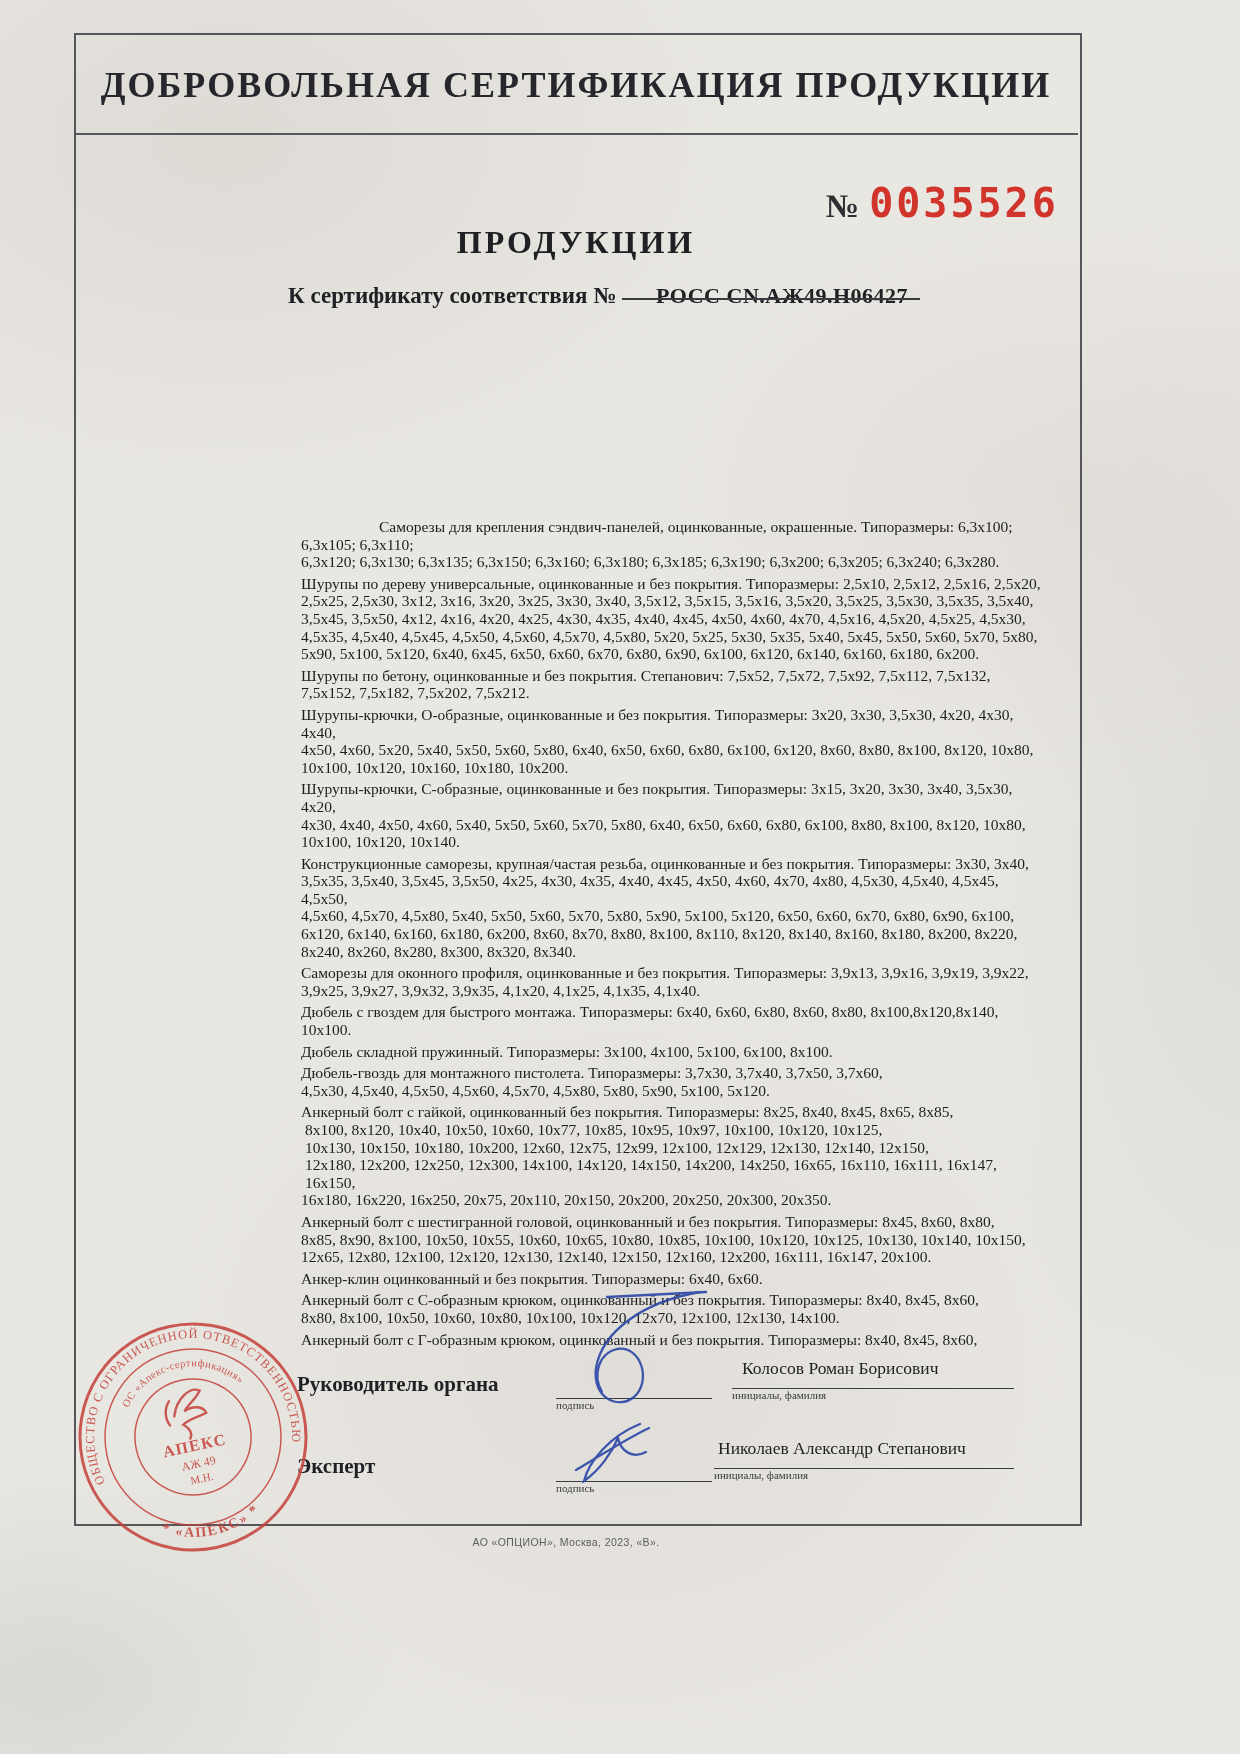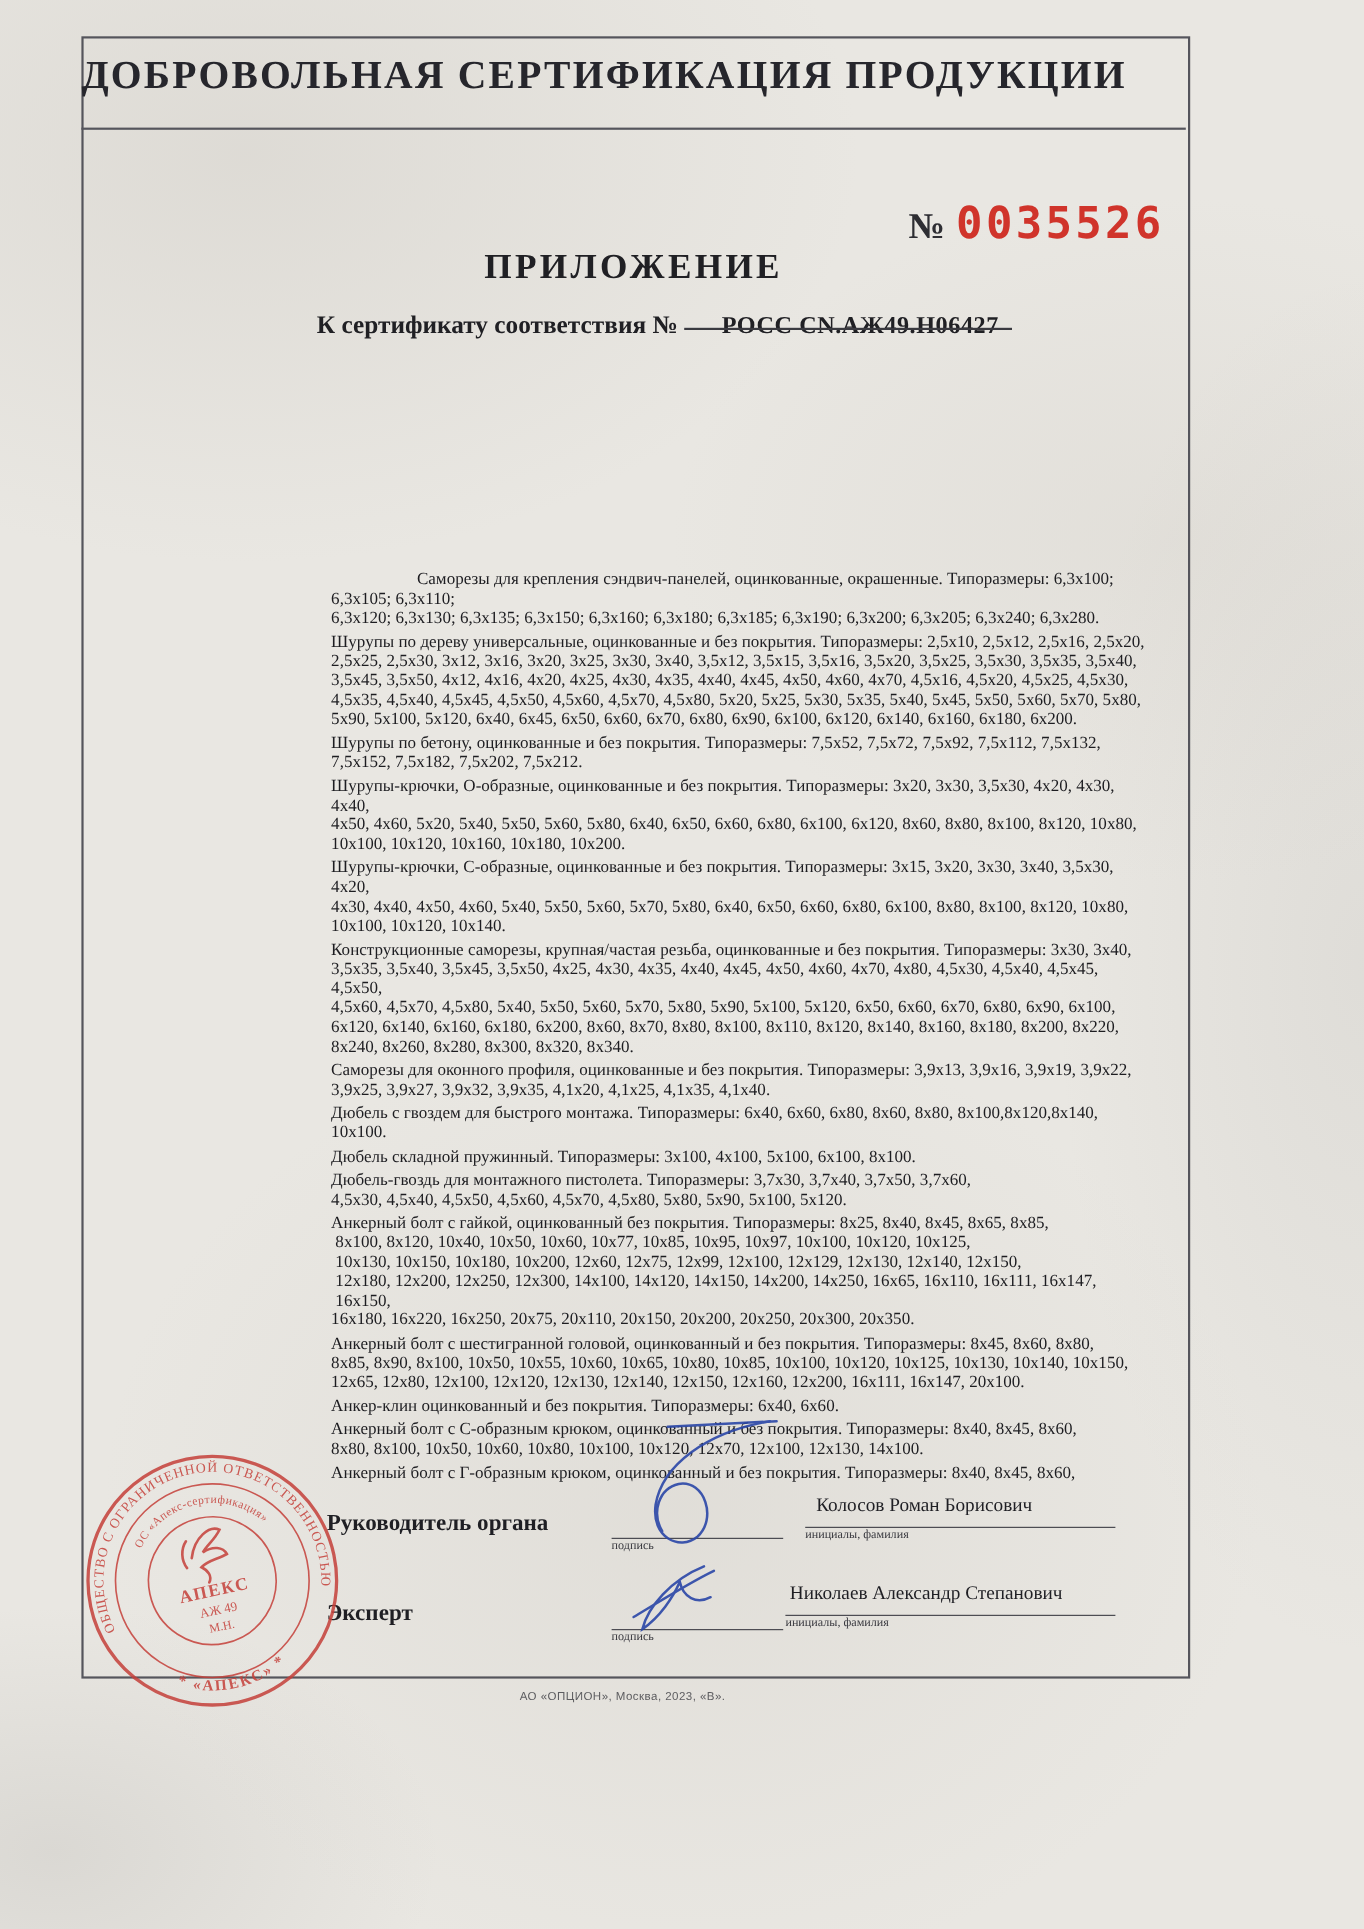--- a/index.html
+++ b/index.html
@@ -12,23 +12,23 @@
       radial-gradient(ellipse 760px 520px at 86% 28%, rgba(210,206,199,.32), transparent 60%),
       radial-gradient(ellipse 850px 700px at 50% 78%, rgba(205,201,194,.30), transparent 62%),
       radial-gradient(ellipse 500px 320px at 4% 96%, rgba(150,148,144,.18), transparent 70%),
       radial-gradient(ellipse 400px 900px at 100% 50%, rgba(160,158,154,.14), transparent 70%);
   }
   .frame {
     position:absolute; left:74px; top:33px; width:1004px; height:1489px;
     border:2px solid #55555c;
   }
   .header-band {
-    position:absolute; left:74px; top:19px; width:1004px; height:97px;
+    position:absolute; left:74px; top:36px; width:1004px; height:97px;
     border-bottom:2px solid #55555c;
-    display:flex; align-items:center; 
+    display:flex; align-items:center; justify-content:center;
   }
   .header-title {
     font-weight:bold; font-size:36px; letter-spacing:2px; color:#26262c;
     white-space:nowrap;
   }
   .doc-number { position:absolute; left:826px; top:180px; white-space:nowrap; }
   .doc-number .nsign { font-size:33px; font-weight:bold; color:#2e2e33; vertical-align:baseline; }
   .doc-number .nval {
     font-family:"DejaVu Sans Mono", monospace; font-weight:600;
     font-size:40px; color:#d0342b; letter-spacing:3px; margin-left:10px;
@@ -77,40 +77,40 @@
   <div class="frame"></div>
 
   <div class="header-band">
     <div class="header-title">ДОБРОВОЛЬНАЯ СЕРТИФИКАЦИЯ ПРОДУКЦИИ</div>
   </div>
 
   <div class="doc-number">
     <span class="nsign">№</span><span class="nval">0035526</span>
   </div>
 
-  <div class="doc-title">ПРИЛОЖЕНИЕ</div>
+  <div class="doc-title">ПРОДУКЦИИ</div>
 
   <div class="subtitle">
     <span>К сертификату соответствия №</span>
     <span class="cert-num">
       <span>РОСС CN.АЖ49.Н06427</span>
       <span class="cert-strike"></span>
     </span>
   </div>
 
   <div class="body-text">
     <p>Саморезы для крепления сэндвич-панелей, оцинкованные, окрашенные. Типоразмеры: 6,3х100;
 6,3х105; 6,3х110;
 6,3х120; 6,3х130; 6,3х135; 6,3х150; 6,3х160; 6,3х180; 6,3х185; 6,3х190; 6,3х200; 6,3х205; 6,3х240; 6,3х280.</p>
     <p>Шурупы по дереву универсальные, оцинкованные и без покрытия. Типоразмеры: 2,5х10, 2,5х12, 2,5х16, 2,5х20,
 2,5х25, 2,5х30, 3х12, 3х16, 3х20, 3х25, 3х30, 3х40, 3,5х12, 3,5х15, 3,5х16, 3,5х20, 3,5х25, 3,5х30, 3,5х35, 3,5х40,
 3,5х45, 3,5х50, 4х12, 4х16, 4х20, 4х25, 4х30, 4х35, 4х40, 4х45, 4х50, 4х60, 4х70, 4,5х16, 4,5х20, 4,5х25, 4,5х30,
 4,5х35, 4,5х40, 4,5х45, 4,5х50, 4,5х60, 4,5х70, 4,5х80, 5х20, 5х25, 5х30, 5х35, 5х40, 5х45, 5х50, 5х60, 5х70, 5х80,
 5х90, 5х100, 5х120, 6х40, 6х45, 6х50, 6х60, 6х70, 6х80, 6х90, 6х100, 6х120, 6х140, 6х160, 6х180, 6х200.</p>
-    <p>Шурупы по бетону, оцинкованные и без покрытия. Типоразмеры: 7,5х52, 7,5х72, 7,5х92, 7,5х112, 7,5х132,
+    <p>Шурупы по бетону, оцинкованные и без покрытия. Степанович: 7,5х52, 7,5х72, 7,5х92, 7,5х112, 7,5х132,
 7,5х152, 7,5х182, 7,5х202, 7,5х212.</p>
     <p>Шурупы-крючки, О-образные, оцинкованные и без покрытия. Типоразмеры: 3х20, 3х30, 3,5х30, 4х20, 4х30,
 4х40,
 4х50, 4х60, 5х20, 5х40, 5х50, 5х60, 5х80, 6х40, 6х50, 6х60, 6х80, 6х100, 6х120, 8х60, 8х80, 8х100, 8х120, 10х80,
 10х100, 10х120, 10х160, 10х180, 10х200.</p>
     <p>Шурупы-крючки, С-образные, оцинкованные и без покрытия. Типоразмеры: 3х15, 3х20, 3х30, 3х40, 3,5х30,
 4х20,
 4х30, 4х40, 4х50, 4х60, 5х40, 5х50, 5х60, 5х70, 5х80, 6х40, 6х50, 6х60, 6х80, 6х100, 8х80, 8х100, 8х120, 10х80,
 10х100, 10х120, 10х140.</p>
     <p>Конструкционные саморезы, крупная/частая резьба, оцинкованные и без покрытия. Типоразмеры: 3х30, 3х40,

